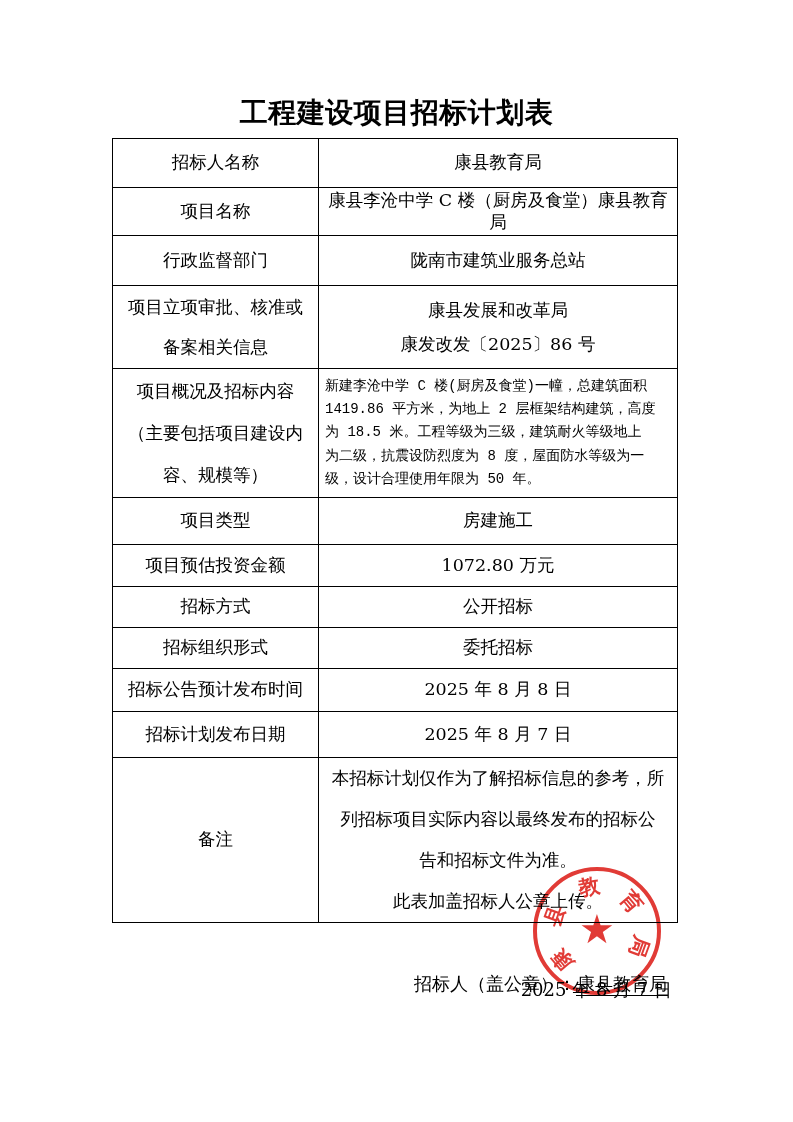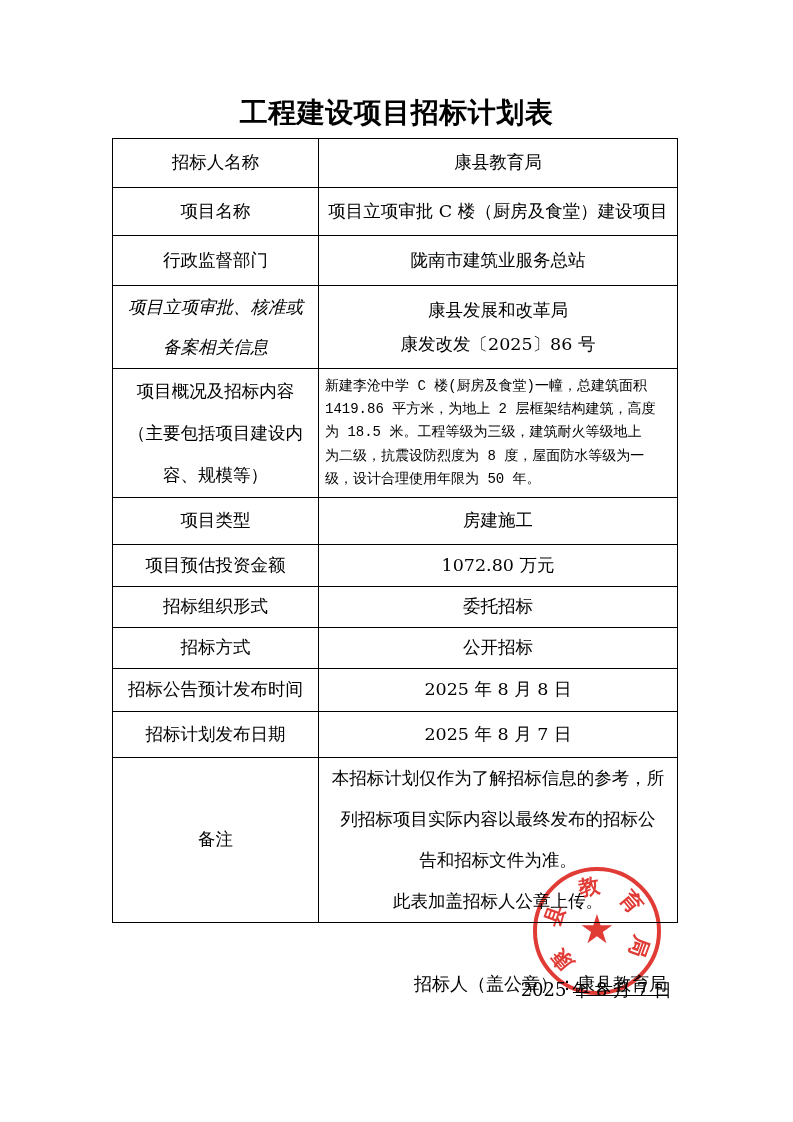--- a/index.html
+++ b/index.html
@@ -19,21 +19,21 @@
   }
   col.c1 { width:206px; }
   col.c2 { width:359px; }
   td {
     border:1.5px solid #000;
     text-align:center; vertical-align:middle;
     font-size:17.5px; padding:0 2px;
     line-height:1.25;
   }
   td .cell-line { text-align:center; }
-  td.label-multi .cell-line { line-height:40px;font-style:italic; }
+  td.label-multi .cell-line { line-height:40px; }
   td.label-multi3 .cell-line { line-height:42px; }
   td.value-multi .cell-line { line-height:34px; }
   td.remark-value .cell-line { line-height:41px; font-size:17.5px; }
   td.para-value {
     text-align:left; padding:0 6px; vertical-align:middle;
   }
   td.para-value .cell-line {
     text-align:left; font-size:14px; line-height:23.2px; white-space:nowrap;font-family:Liberation Mono, monospace;
   }
   .sign-line {
@@ -83,21 +83,21 @@
         <col class="c1">
         <col class="c2">
       </colgroup>
     <tbody>
       <tr style="height:49px;">
         <td>招标人名称</td>
         <td>康县教育局</td>
       </tr>
       <tr style="height:48px;">
         <td>项目名称</td>
-        <td>项目立项审批 C 楼（厨房及食堂）建设项目</td>
+        <td>康县李沧中学 C 楼（厨房及食堂）康县教育局</td>
       </tr>
       <tr style="height:50px;padding-left:9px;">
         <td>行政监督部门</td>
         <td>陇南市建筑业服务总站</td>
       </tr>
       <tr style="height:83px;">
         <td class="label-multi">
           <div class="cell-line">项目立项审批、核准或</div>
           <div class="cell-line">备案相关信息</div>
         </td>
@@ -122,26 +122,26 @@
       </tr>
       <tr style="height:47px;">
         <td>项目类型</td>
         <td>房建施工</td>
       </tr>
       <tr style="height:42px;">
         <td>项目预估投资金额</td>
         <td>1072.80 万元</td>
       </tr>
       <tr style="height:41px;">
+        <td>招标方式</td>
+        <td>公开招标</td>
+      </tr>
+      <tr style="height:41px;">
         <td>招标组织形式</td>
         <td>委托招标</td>
-      </tr>
-      <tr style="height:41px;">
-        <td>招标方式</td>
-        <td>公开招标</td>
       </tr>
       <tr style="height:43px;">
         <td>招标公告预计发布时间</td>
         <td>2025 年 8 月 8 日</td>
       </tr>
       <tr style="height:46px;">
         <td>招标计划发布日期</td>
         <td>2025 年 8 月 7 日</td>
       </tr>
       <tr style="height:165px;">

